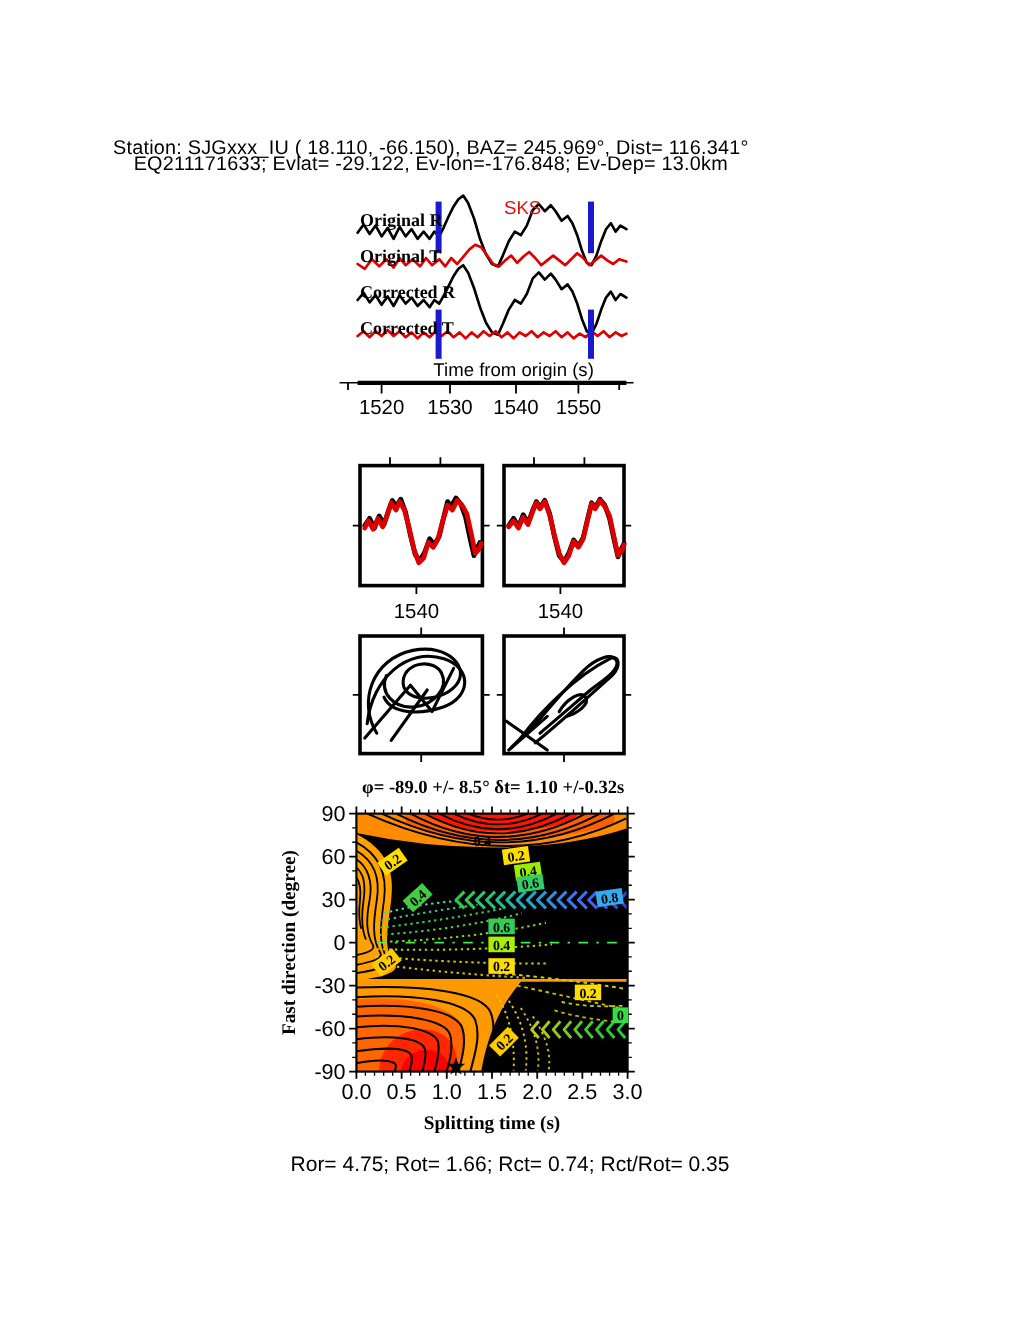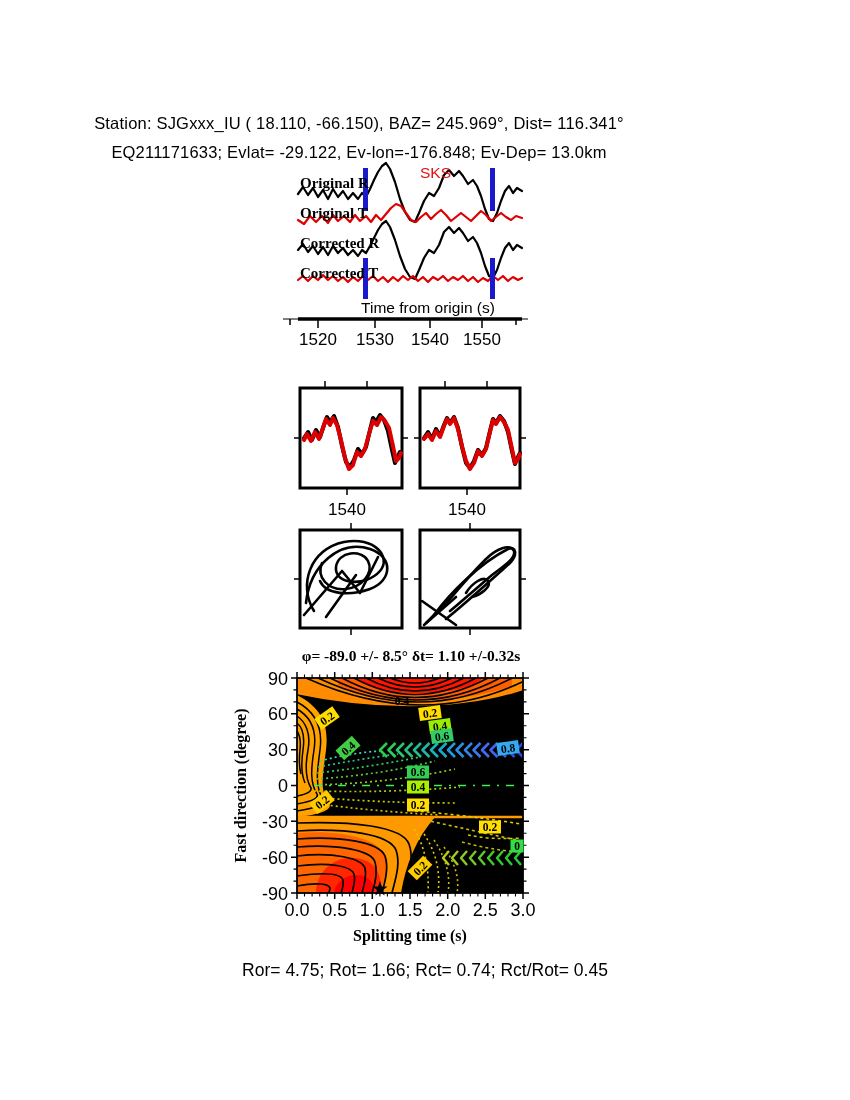--- a/index.html
+++ b/index.html
@@ -12,21 +12,21 @@
   .footer { left:0; width:850px; text-align:center; font-size:17.5px; }
   svg { display:block; }
   text { user-select:none; }
   .sans { font-family:"Liberation Sans", sans-serif; }
   .serifb { font-family:"Liberation Serif", serif; font-weight:bold; }
 </style>
 </head>
 <body>
 
 <div class="abs hdr" style="top:114px;">Station: SJGxxx_IU (  18.110,  -66.150), BAZ=  245.969°, Dist=  116.341°</div>
-<div class="abs hdr" style="top:143px;">EQ211171633; Evlat= -29.122, Ev-lon=-176.848; Ev-Dep= 13.0km</div>
+<div class="abs hdr" style="top:128px;">EQ211171633; Evlat= -29.122, Ev-lon=-176.848; Ev-Dep= 13.0km</div>
 
 <svg class="abs" style="left:270px; top:160px;" width="285" height="200" viewBox="0 0 285 200">
   <g fill="none" stroke-linejoin="round" stroke-linecap="round">
     <path stroke="#000000" stroke-width="2.2" d="M28 34L33 27 38 35 43 28 48 37 53 30 58 39 63 29 68 37 73 31 78 39 83 33 88 39 92 33 96 37 100 29 104 20 108 12 112 6 116 3 120 9 125 22 130 39 135 52 140 60 145 62 149 53 154 41 159 33 164 36 169 28 174 15 179 10 184 16 189 11 193 16 198 24 203 20 207 26 211 36 215 49 219 59 223 61 227 53 231 41 235 31 239 26 243 33 247 28 252 31"></path>
     <path stroke="#dd0000" stroke-width="2.2" d="M28 60L34 64 40 56 46 62 52 56 58 63 63 55 68 61 74 56 80 62 85 55 90 61 96 56 101 62 106 55 111 60 116 54 121 48 126 44 131 46 136 53 141 60 146 62 151 57 156 53 161 59 166 54 171 50 176 55 181 61 186 57 191 53 196 57 201 61 206 56 211 51 216 55 221 61 226 57 231 53 236 57 241 60 246 56 252 58"></path>
     <path stroke="#000000" stroke-width="2.2" d="M28 90L33 84 38 92 43 86 48 94 53 87 58 95 63 86 68 93 73 88 78 95 83 90 88 96 92 90 96 93 100 86 104 78 108 70 112 64 116 61 120 67 125 80 130 96 135 109 140 117 145 119 149 110 154 98 159 90 164 93 169 85 174 72 179 67 184 73 189 68 193 73 198 81 203 77 207 83 211 93 215 106 219 116 223 118 227 110 231 98 235 88 239 83 243 90 247 85 252 88"></path>
     <path stroke="#dd0000" stroke-width="2.2" d="M28 120L33 116 38 121 43 116 48 120 53 115 58 120 63 116 68 121 73 117 78 122 83 117 88 121 93 116 98 120 103 116 108 121 113 117 118 122 123 117 128 121 133 116 138 120 143 116 148 121 153 117 158 122 163 117 168 120 173 116 178 121 183 117 188 120 193 116 198 121 203 117 208 122 213 118 218 121 223 116 228 120 233 116 238 121 243 117 248 120 252 118"></path>
   </g>
   <g fill="#1a1acc">
     <rect x="93" y="8" width="5" height="43"></rect>
@@ -280,13 +280,13 @@
     <text x="142.3" y="271">1.0</text>
     <text x="180" y="271">1.5</text>
     <text x="217.7" y="271">2.0</text>
     <text x="255.3" y="271">2.5</text>
     <text x="293" y="271">3.0</text>
   </g>
   <text class="serifb" transform="translate(16 140.5) rotate(-90)" font-size="16" text-anchor="middle">Fast direction (degree)</text>
   <text class="serifb" x="180" y="296" font-size="16" text-anchor="middle">Splitting time (s)</text>
 </svg>
 
-<div class="abs footer" style="top:960px;">Ror= 4.75; Rot= 1.66; Rct= 0.74; Rct/Rot= 0.45</div>
+<div class="abs footer" style="top:960px;">Ror= 4.75; Rot= 1.66; Rct= 0.74; Rct/Rot= 0.35</div>
 
 </body></html>

